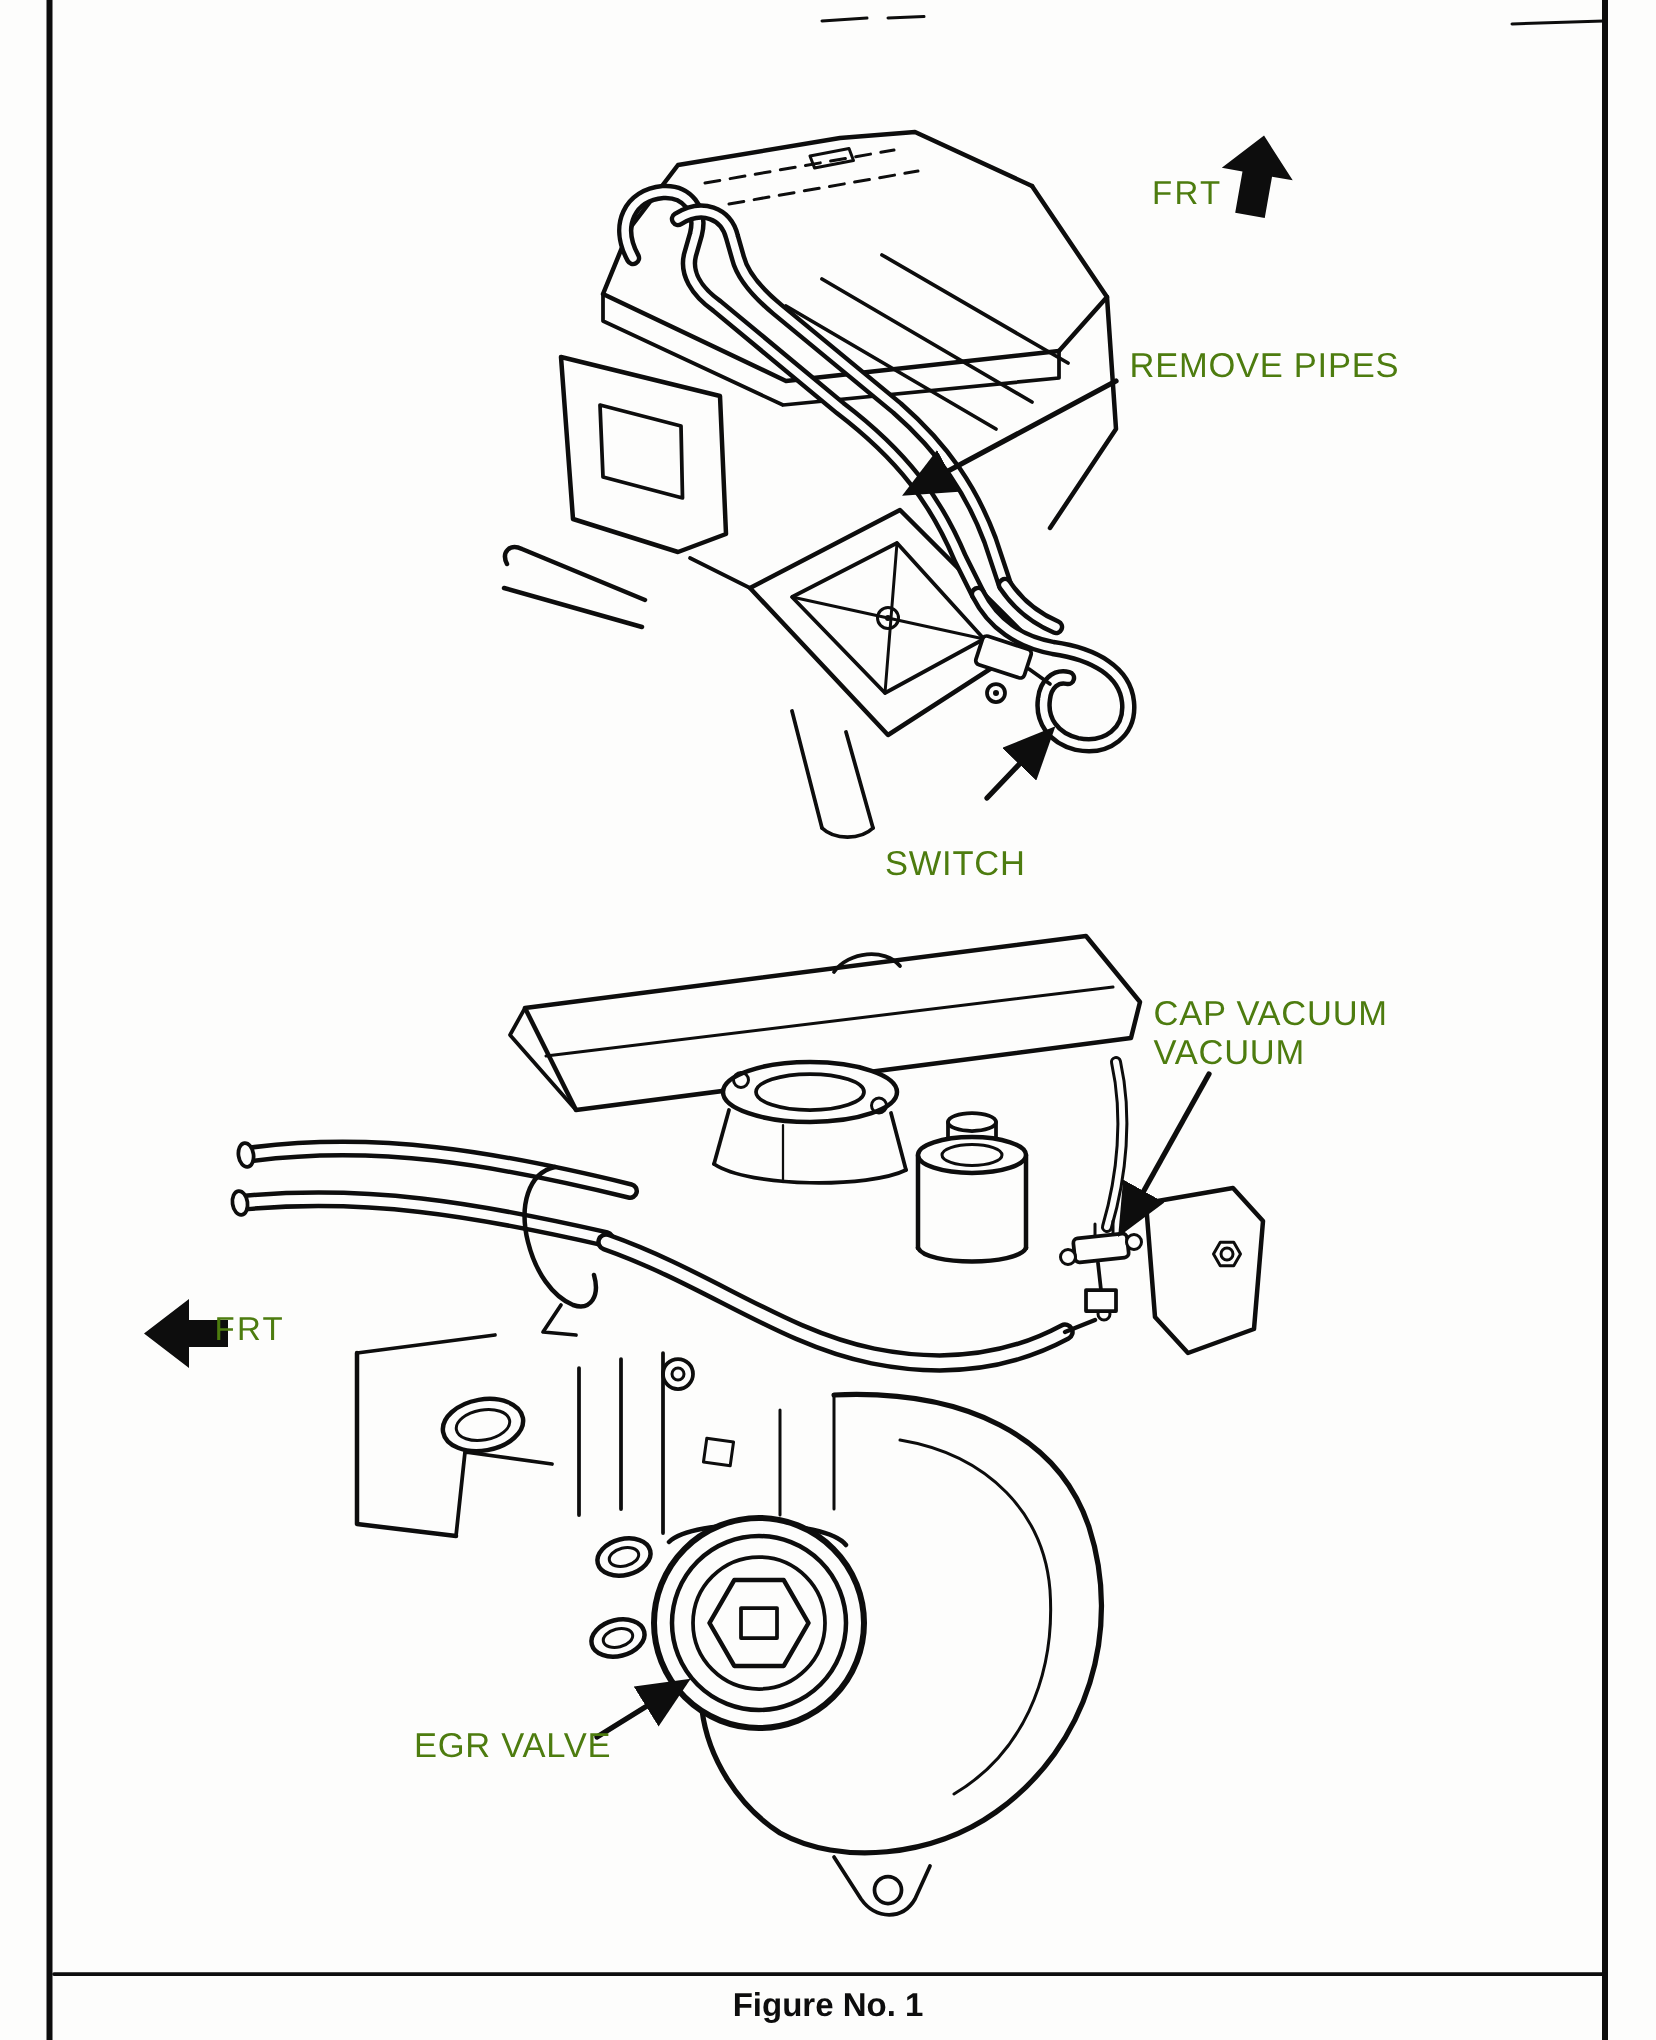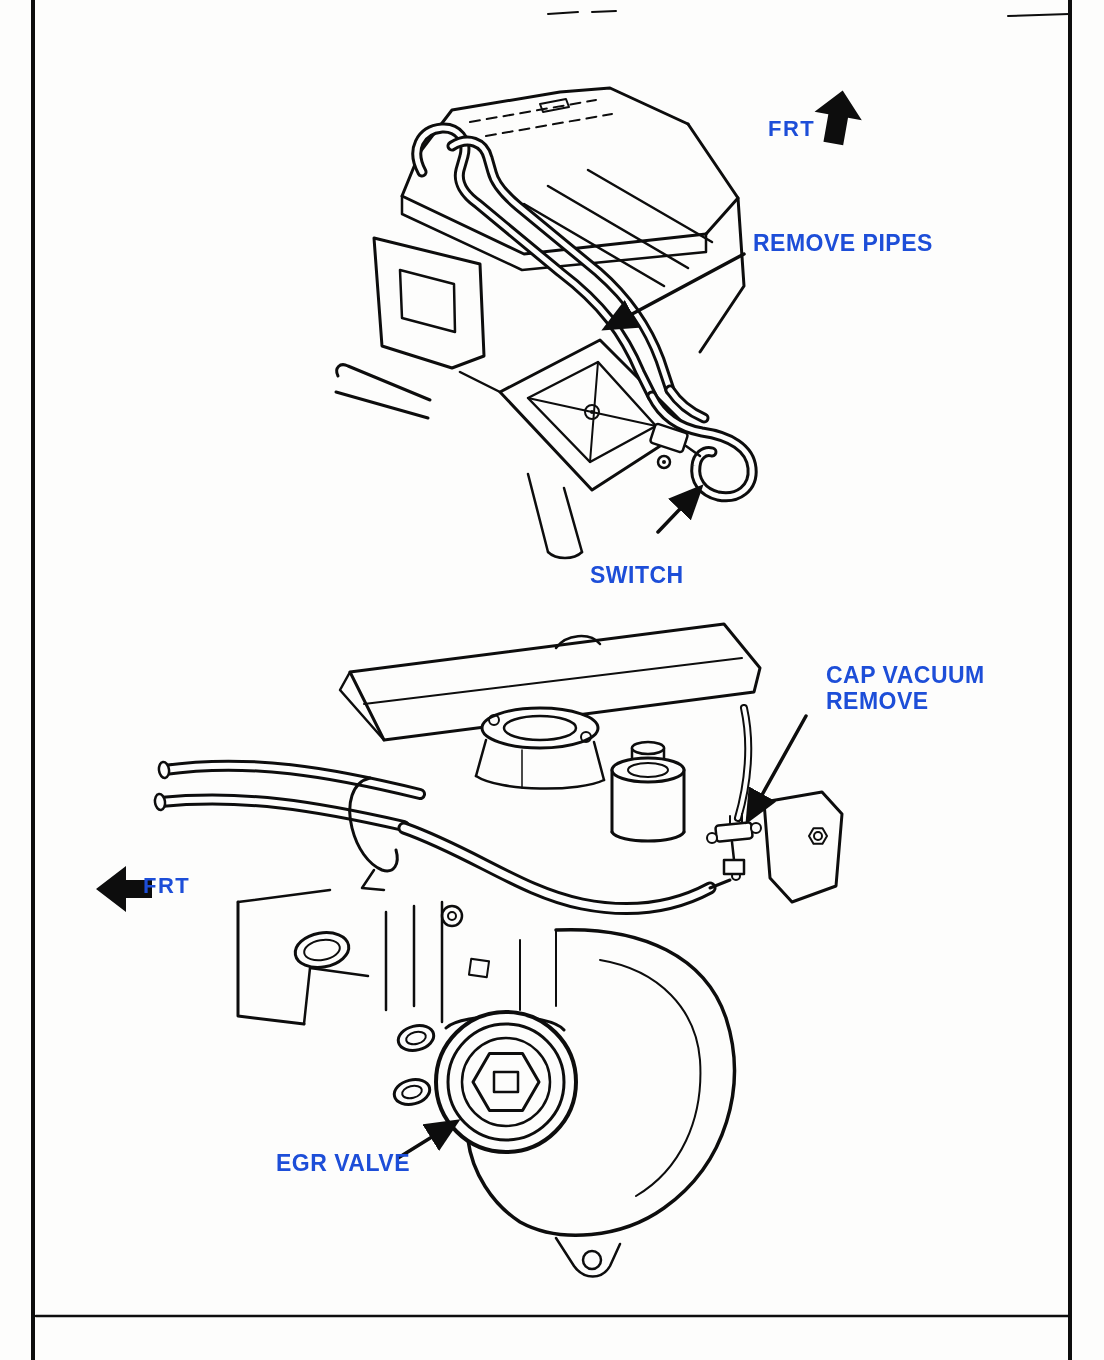--- a/index.html
+++ b/index.html
@@ -17,22 +17,22 @@
     overflow: hidden;
   }
   .art {
     position: absolute;
     left: 0; top: 0;
     width: 1104px;
     height: 1360px;
   }
   .label {
     position: absolute;
-    color: #1d4ed8;
-    font-weight: bold;
+    color: #4d7c0f;
+    font-weight: normal;
     font-size: 23px;
     letter-spacing: 0.5px;
     line-height: 1.15;
     white-space: nowrap;
   }
   .label.frt { font-size: 22px; letter-spacing: 1.5px; }
   .caption {
     position: absolute;
     left: 0;
     top: 1324px;
@@ -233,23 +233,24 @@
       <polygon points="152,880 126,880 126,866 96,889 126,912 126,898 152,898" fill="#0d0d0d" stroke="none"></polygon>
     </g>
   </svg>
 
   <div class="label frt" style="left:768px; top:116px;">FRT</div>
 
   <div class="label" style="left:753px; top:230px;text-align:center;">REMOVE PIPES</div>
 
   <div class="label" style="left:590px; top:535px;margin-top:27px;">SWITCH</div>
 
-  <div class="label" style="left:826px; top:662px;">
+  <div class="label" style="left:769px; top:662px;">
     <div>CAP VACUUM</div>
-    <div>REMOVE</div>
+    <div>VACUUM</div>
   </div>
 
   <div class="label frt" style="left:143px; top:873px;">FRT</div>
 
   <div class="label" style="left:276px; top:1150px;">EGR VALVE</div>
 
+  <div class="caption">Figure No. 1</div>
 
 </div>
 
 </body></html>

